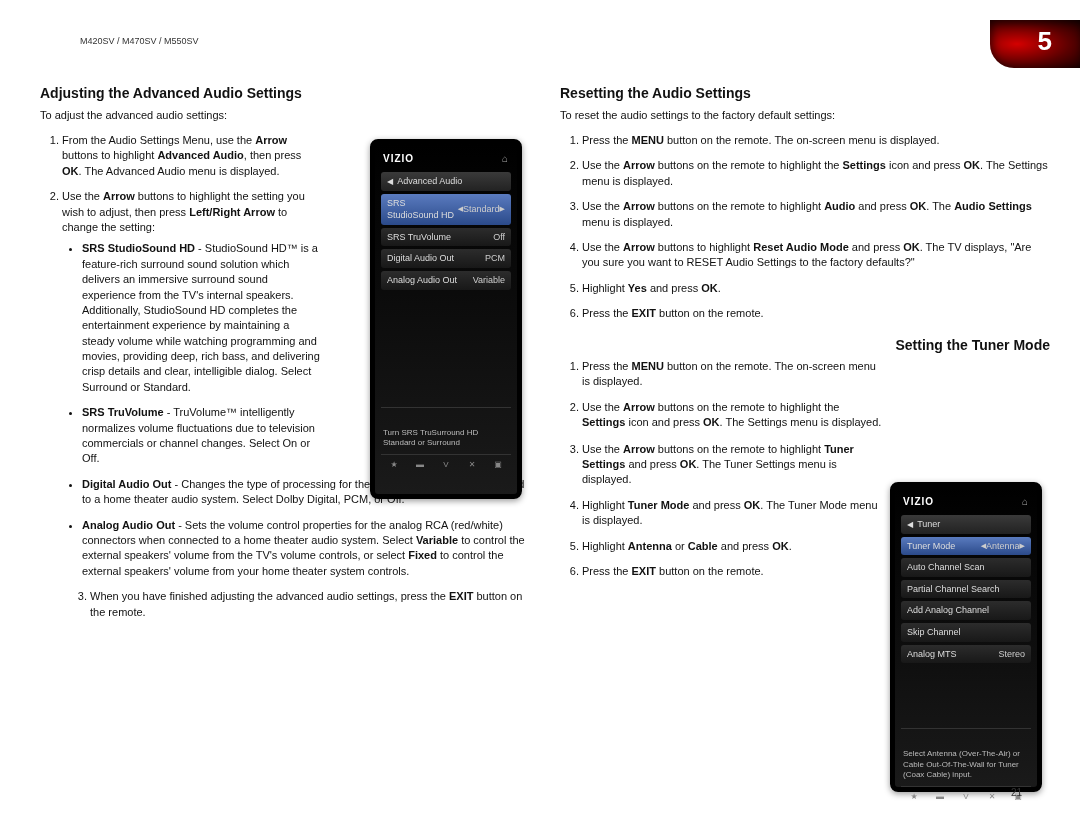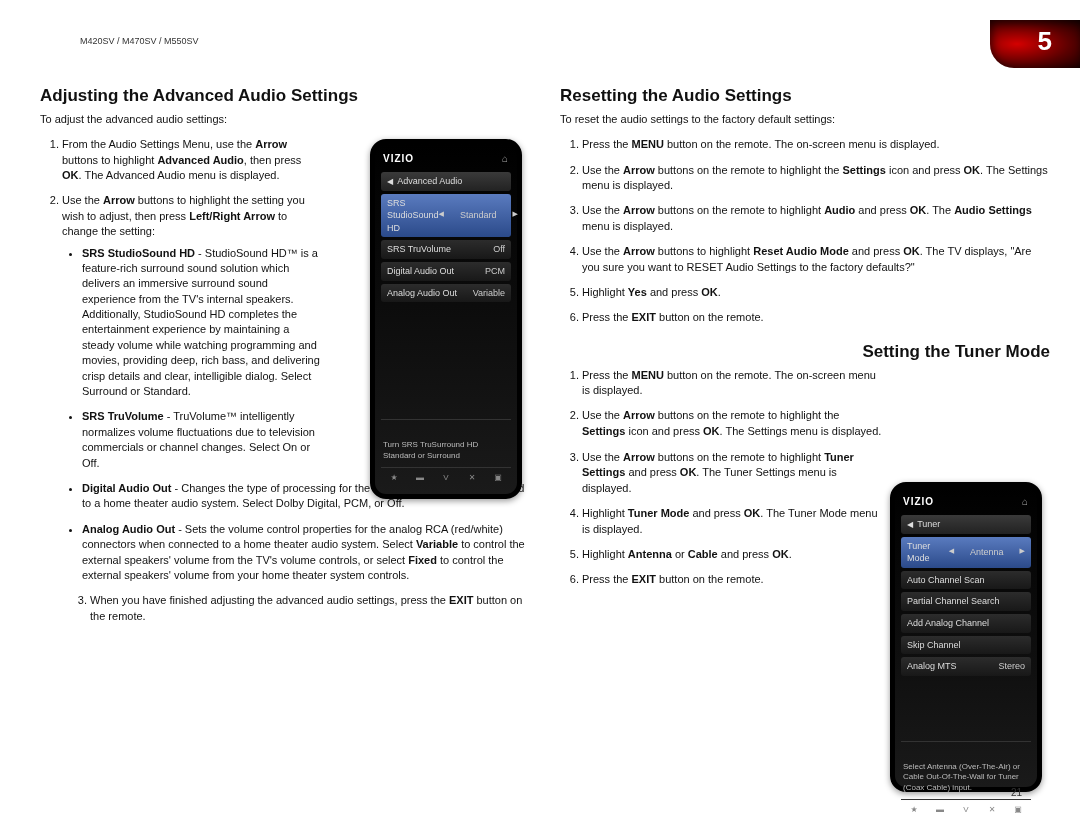--- a/index.html
+++ b/index.html
@@ -48,39 +48,39 @@
     top: 0;
     width: 490px;
     font-size: 11px;
     line-height: 1.4;
     color: #111;
   }
   .col.left { left: 0; }
   .col.right { left: 520px; }
   .sect-heading {
     font-weight: bold;
-    font-size: 17px;
+    font-size: 14px;
     margin-bottom: 4px;
   }
   .intro { margin-bottom: 10px; }
   ol.steps { list-style: decimal; padding-left: 22px; }
   ol.steps > li { margin-bottom: 10px; }
   ul.bullets { list-style: disc; padding-left: 20px; margin-top: 6px; }
   ul.bullets > li { margin-bottom: 10px; }
   .narrow-steps > li > .txt { display:block; max-width: 260px; }
   .narrow-steps .bullets li .txt { display:block; max-width:240px;}
   .b { font-weight: bold; }
 
   
   .osd {
     position: absolute;
     width: 152px;
     background: linear-gradient(#000, #1a1a1a);
     border: 5px solid #000;
-    border-radius: 16px;
+    border-radius: 8px;
     box-shadow: 0 2px 6px rgba(0,0,0,0.4);
     color: #ddd;
     font-size: 9px;
     padding: 6px 6px 6px 6px;
   }
   .osd .brand {
     color: #fff;
     font-weight: bold;
     letter-spacing: 1px;
     font-size: 10px;
@@ -103,21 +103,21 @@
     border-radius: 3px;
     padding: 3px 6px;
     margin-bottom: 3px;
     display: flex;
     justify-content: space-between;
     align-items: center;
   }
   .osd .row.sel {
     background: linear-gradient(#5a7bbf,#2b4a8a);
   }
-  .osd .row .val { color:#ccc; display:flex; align-items:flex-start; gap:16px;}
+  .osd .row .val { color:#ccc; display:flex; align-items:center; gap:0;}
   .osd .row .val .ch { font-size:7px; color:#ccc; }
   .osd .spacer { height: 110px; }
   .osd .help {
     font-size: 8px;
     color: #bbb;
     line-height: 1.3;
     padding: 20px 2px 6px 2px;
     border-top:1px solid #333;
     margin-top:4px;
   }

